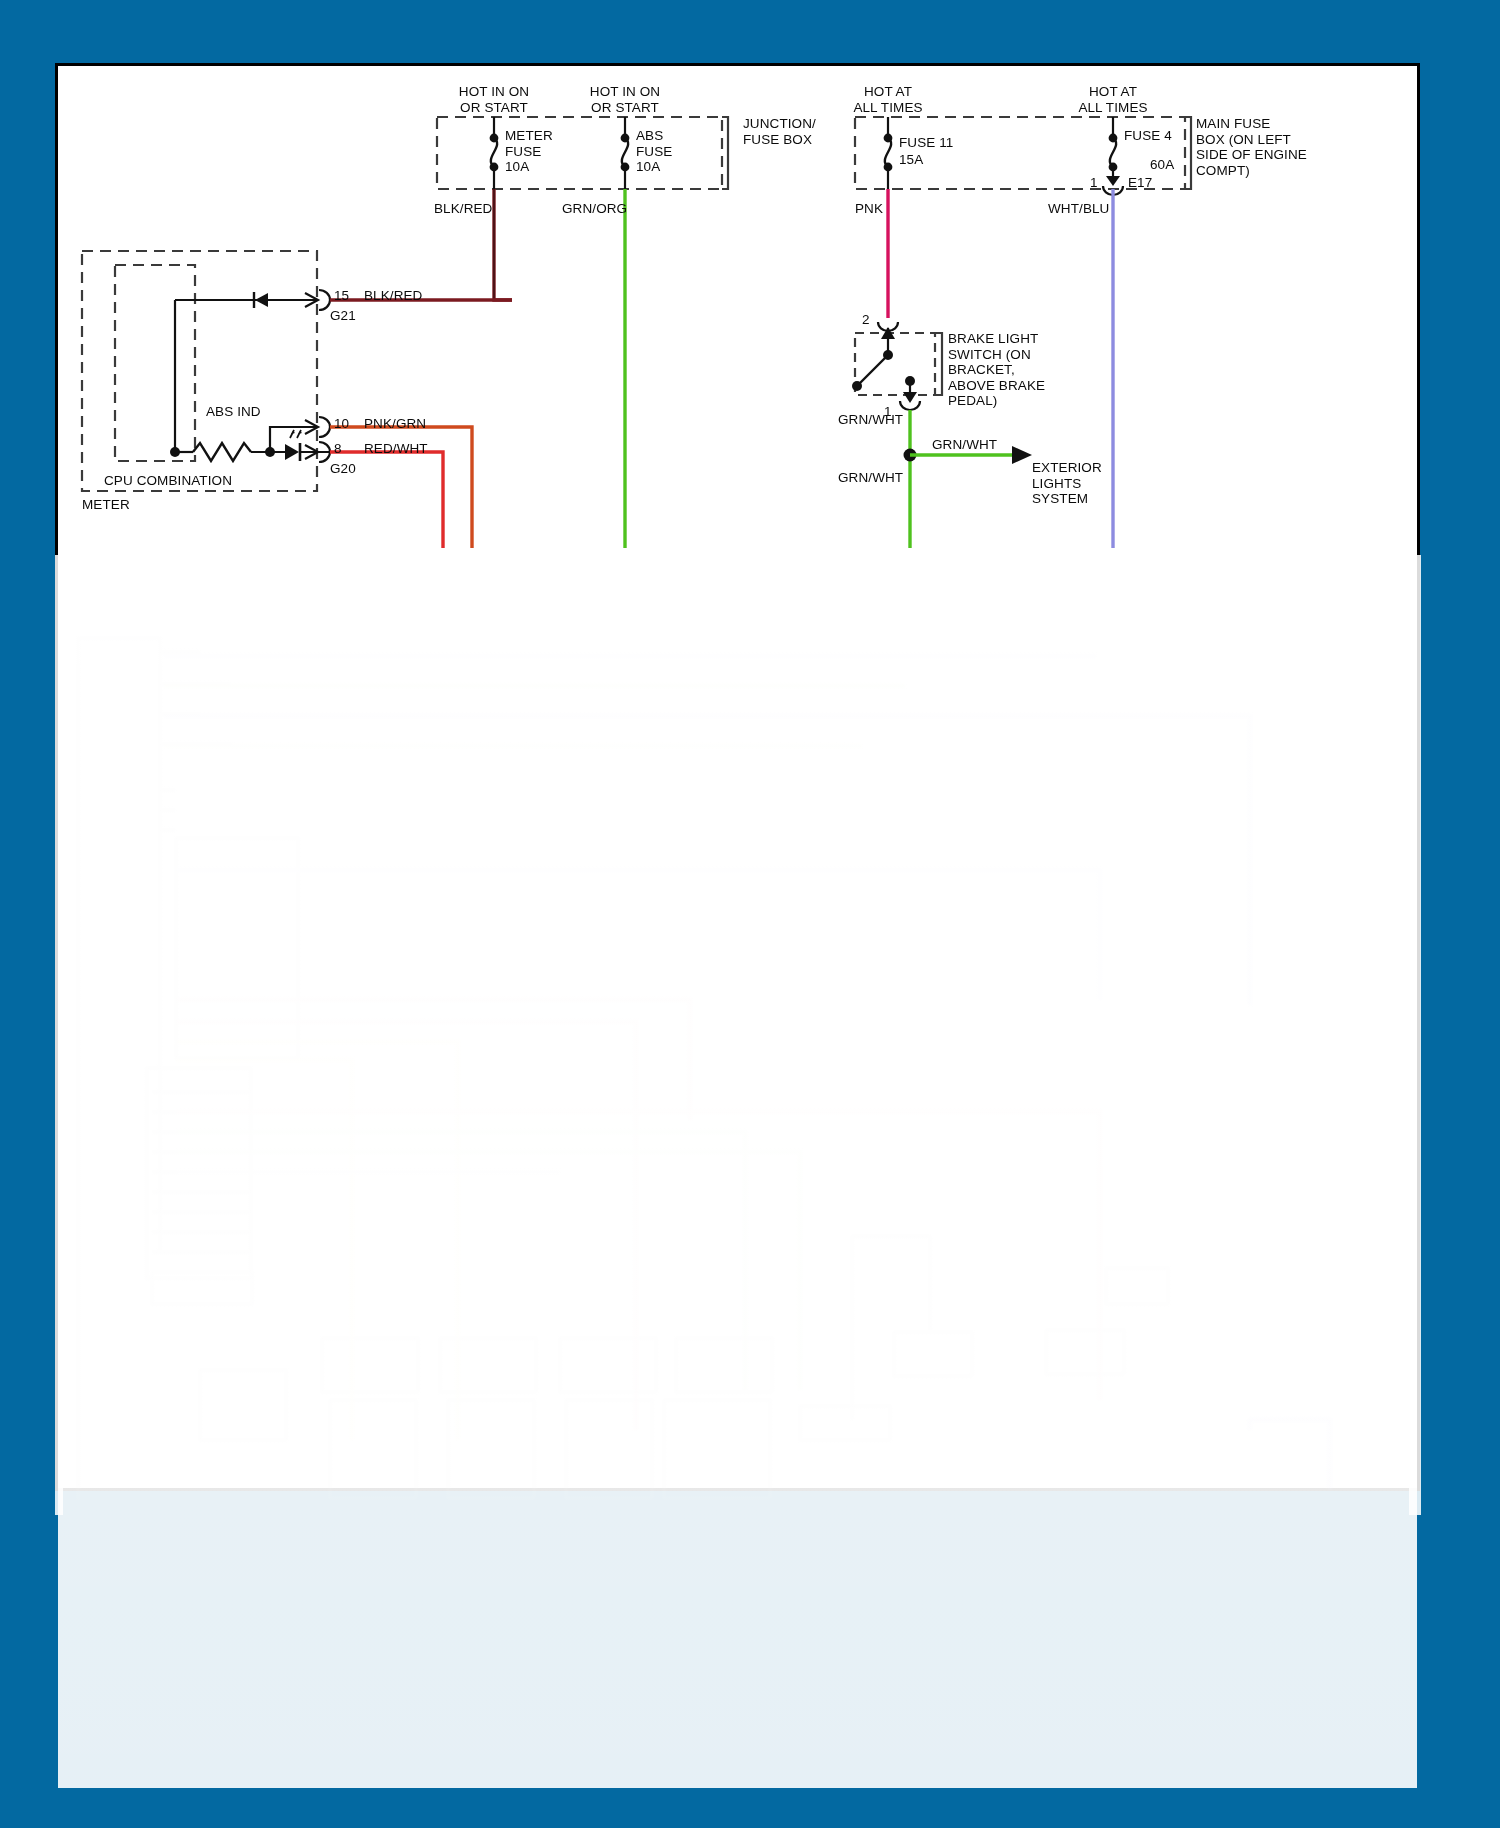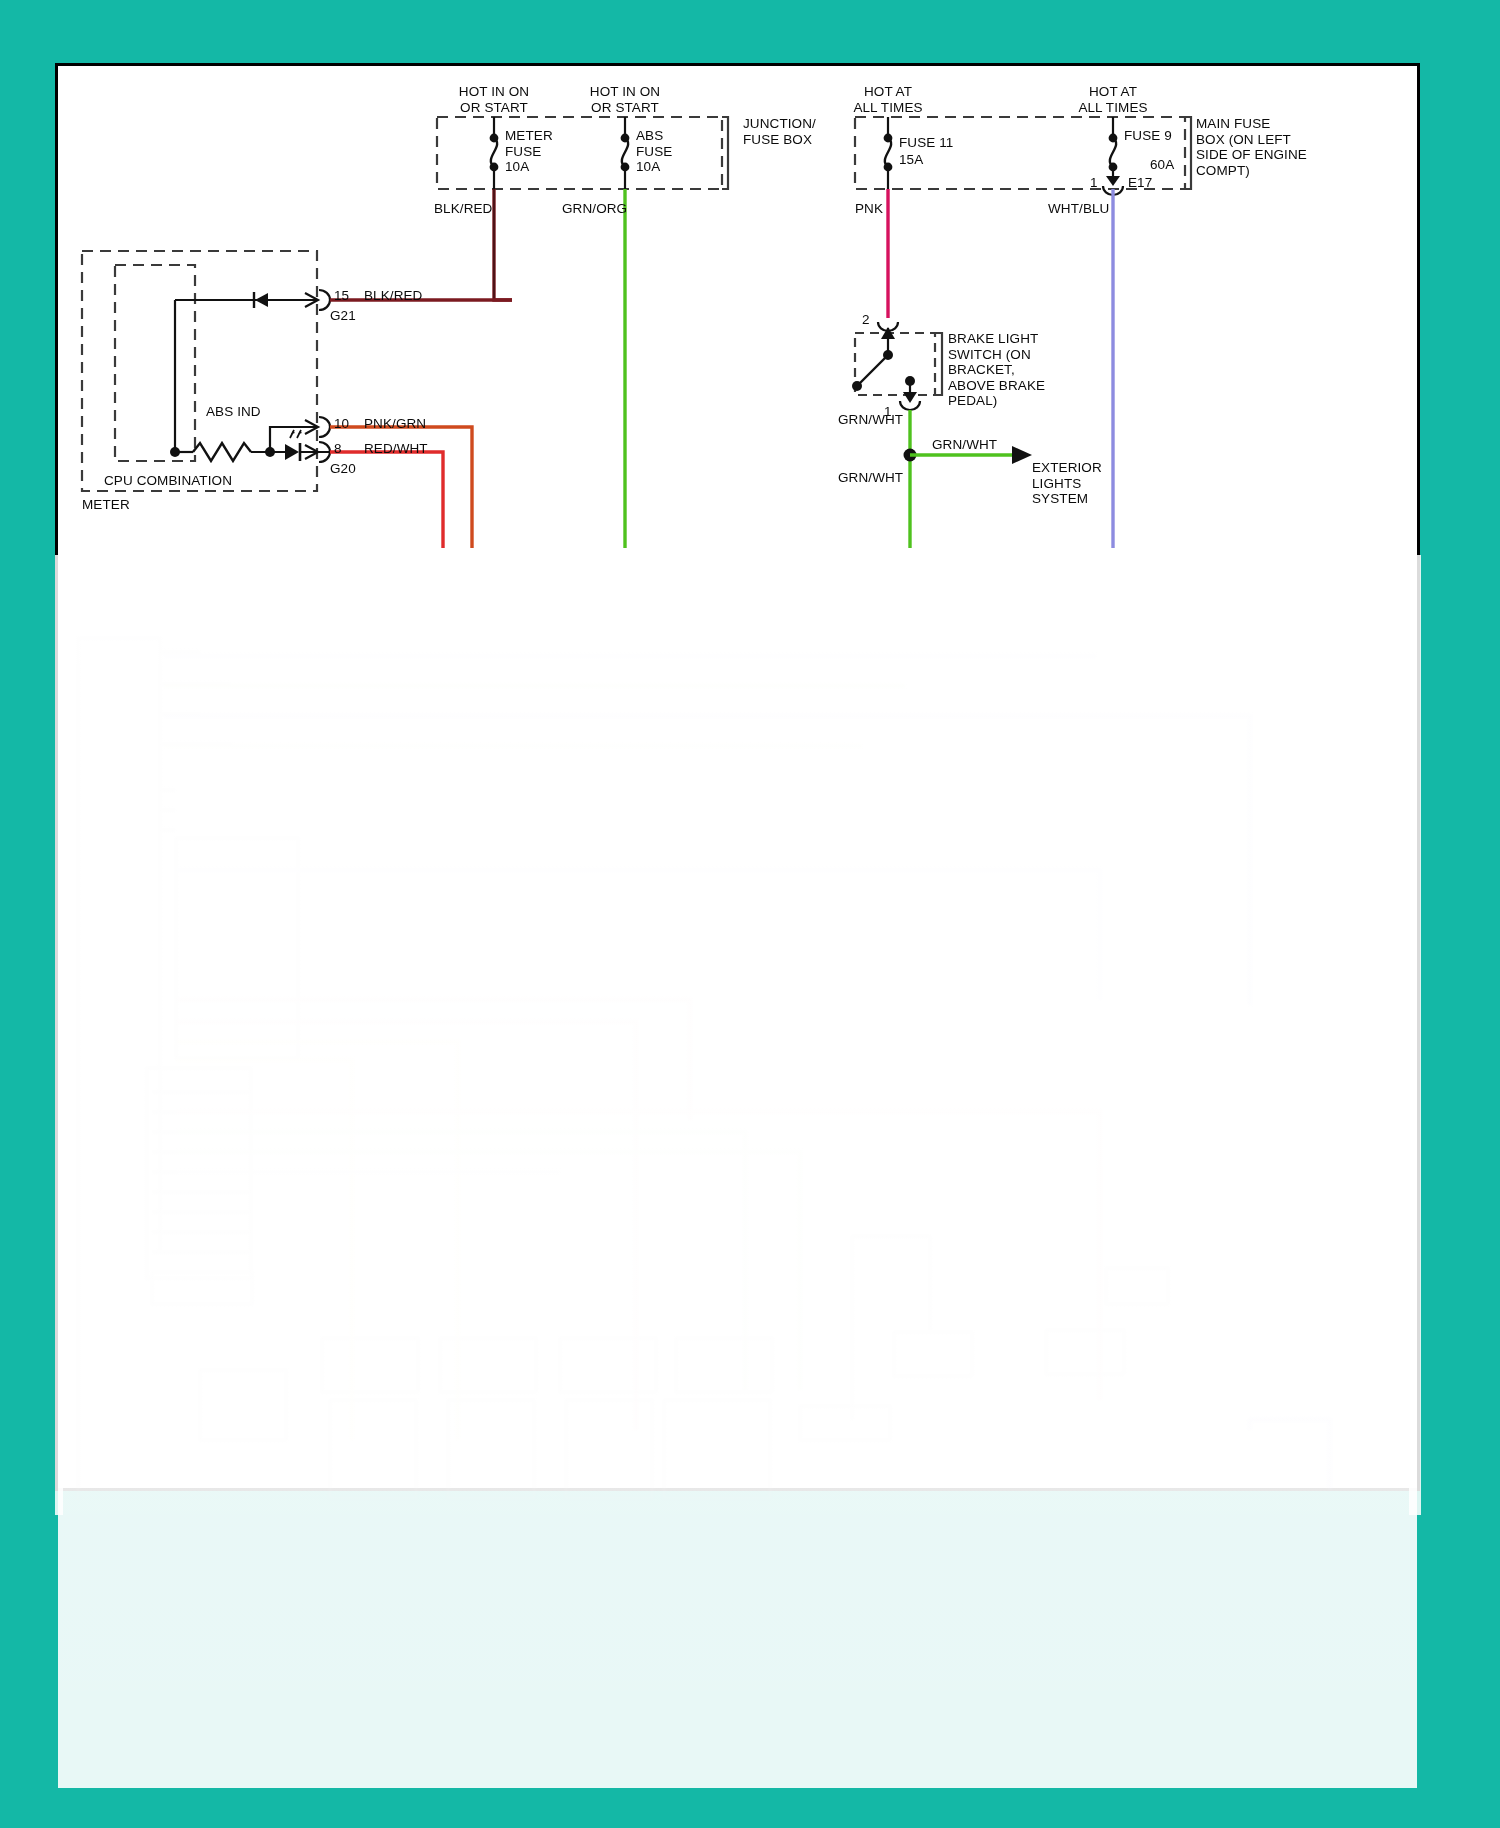--- a/index.html
+++ b/index.html
@@ -1,20 +1,20 @@
 <!DOCTYPE html>
 <html><head>
 <meta charset="utf-8">
 <style>
   html,body{margin:0;padding:0;background:#ffffff;}
   body{font-family:"Liberation Sans",sans-serif;}
   #page{
     position:relative;
     width:1500px;height:1828px;
-    background:#14b8a6;
+    background:#0369a1;
     overflow:hidden;
   }
   
   #sheet{
     position:absolute;left:55px;top:63px;width:1365px;height:1428px;
     border:3px solid #000;
     background:#ffffff;
     box-sizing:border-box;
   }
   
@@ -248,21 +248,21 @@
 ALL TIMES</div>
 
   <div class="txt" style="left:505px;top:128px;">METER
 FUSE</div>
   <div class="txt" style="left:505px;top:159px;">10A</div>
   <div class="txt" style="left:636px;top:128px;">ABS
 FUSE</div>
   <div class="txt" style="left:636px;top:159px;">10A</div>
   <div class="txt" style="left:899px;top:135px;">FUSE 11</div>
   <div class="txt" style="left:899px;top:152px;">15A</div>
-  <div class="txt" style="left:1124px;top:128px;">FUSE 9</div>
+  <div class="txt" style="left:1124px;top:128px;">FUSE 4</div>
   <div class="txt" style="left:1124px;top:157px;margin-left:26px;">60A</div>
   <div class="txt" style="left:1090px;top:175px;">1</div>
   <div class="txt" style="left:1128px;top:175px;">E17</div>
 
   <div class="txt" style="left:743px;top:116px;">JUNCTION/
 FUSE BOX</div>
   <div class="txt" style="left:1196px;top:116px;">MAIN FUSE
 BOX (ON LEFT
 SIDE OF ENGINE
 COMPT)</div>

